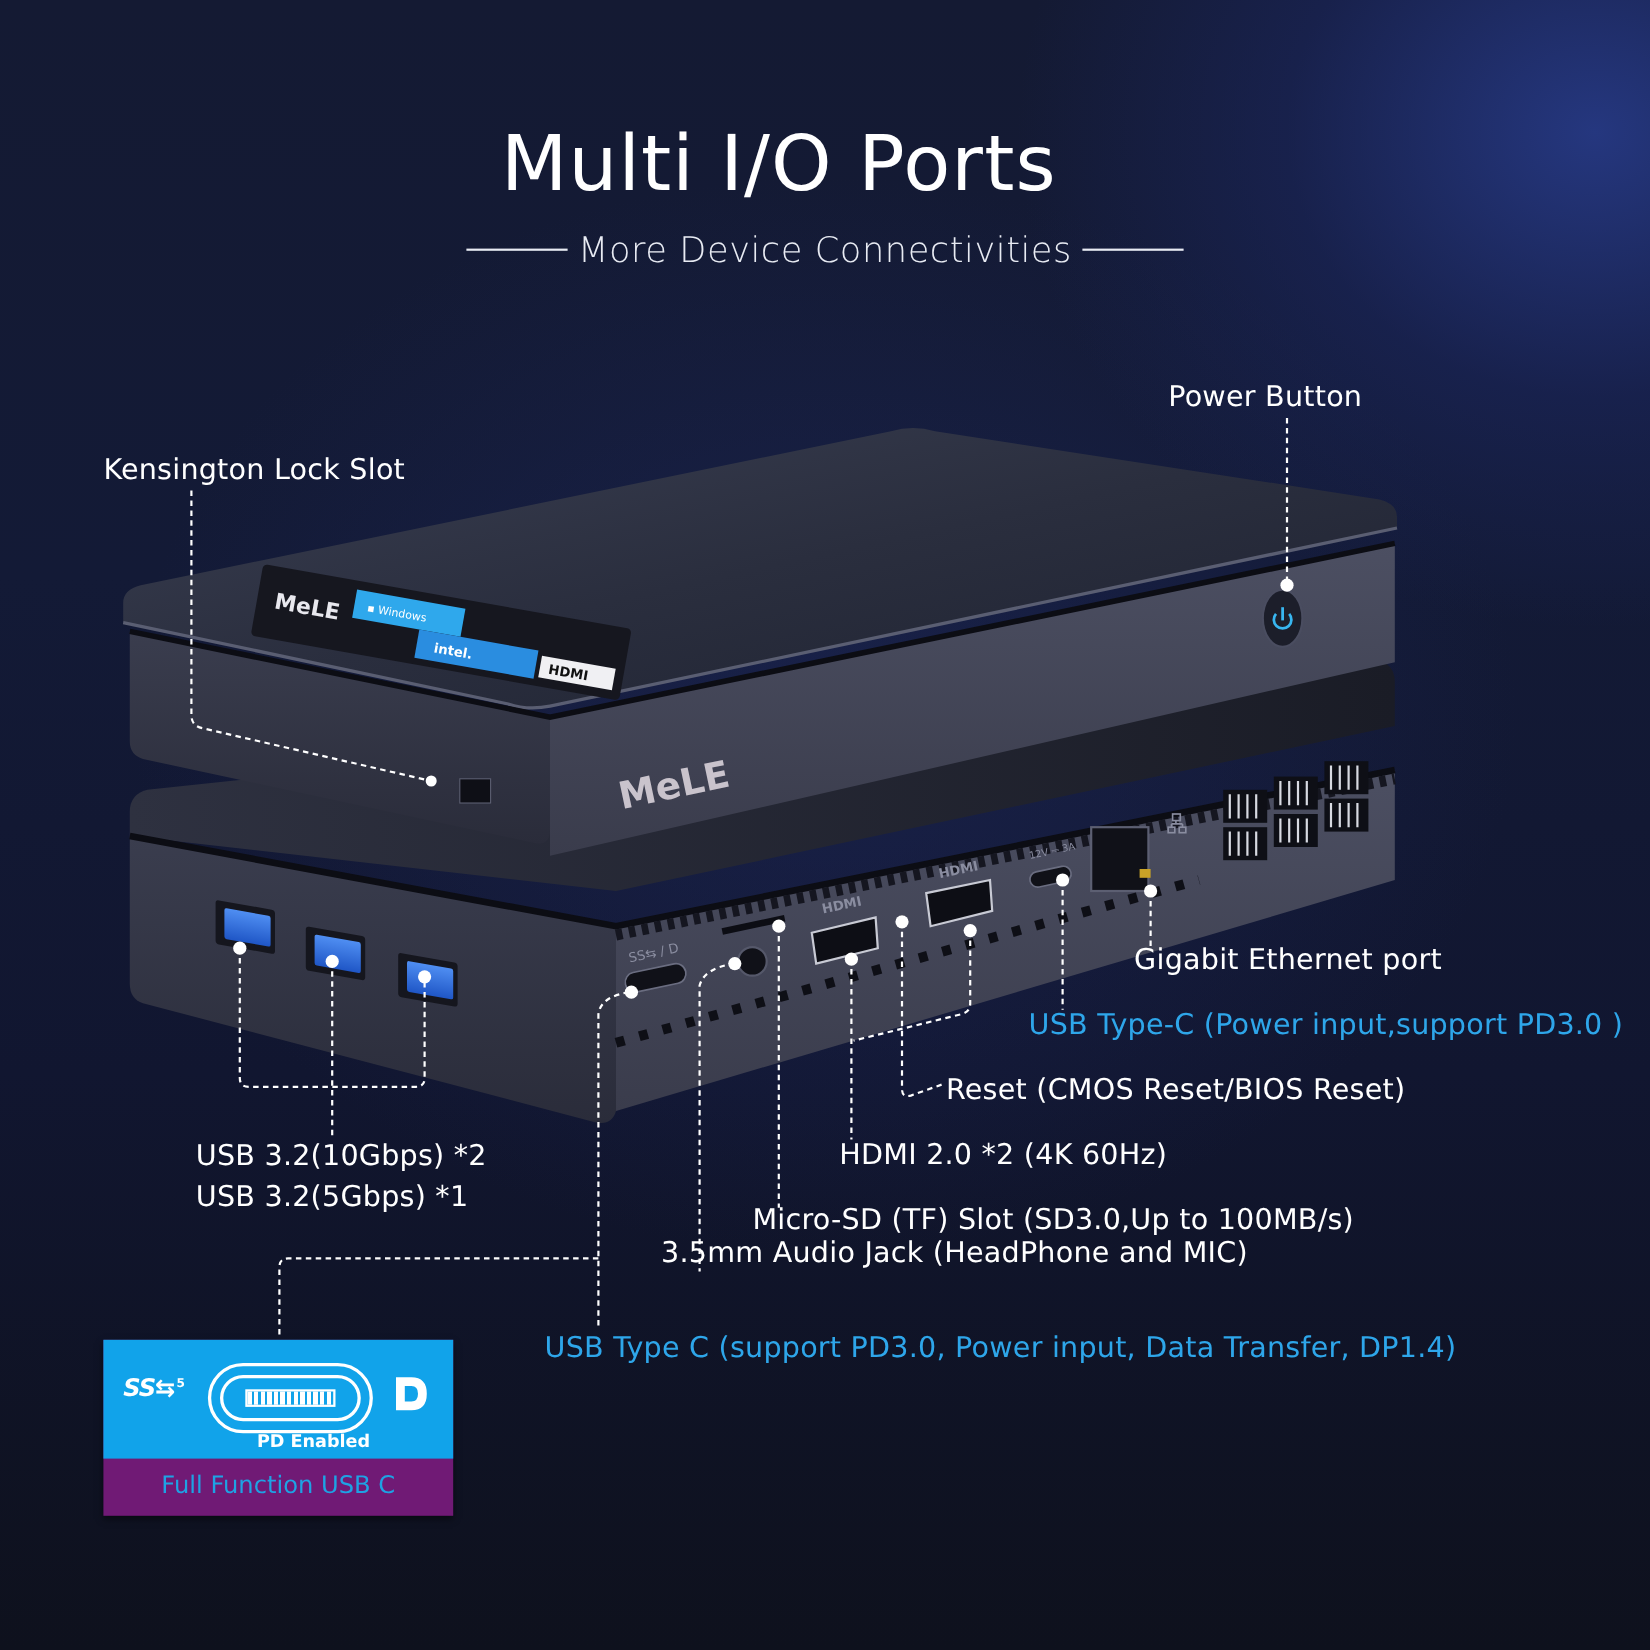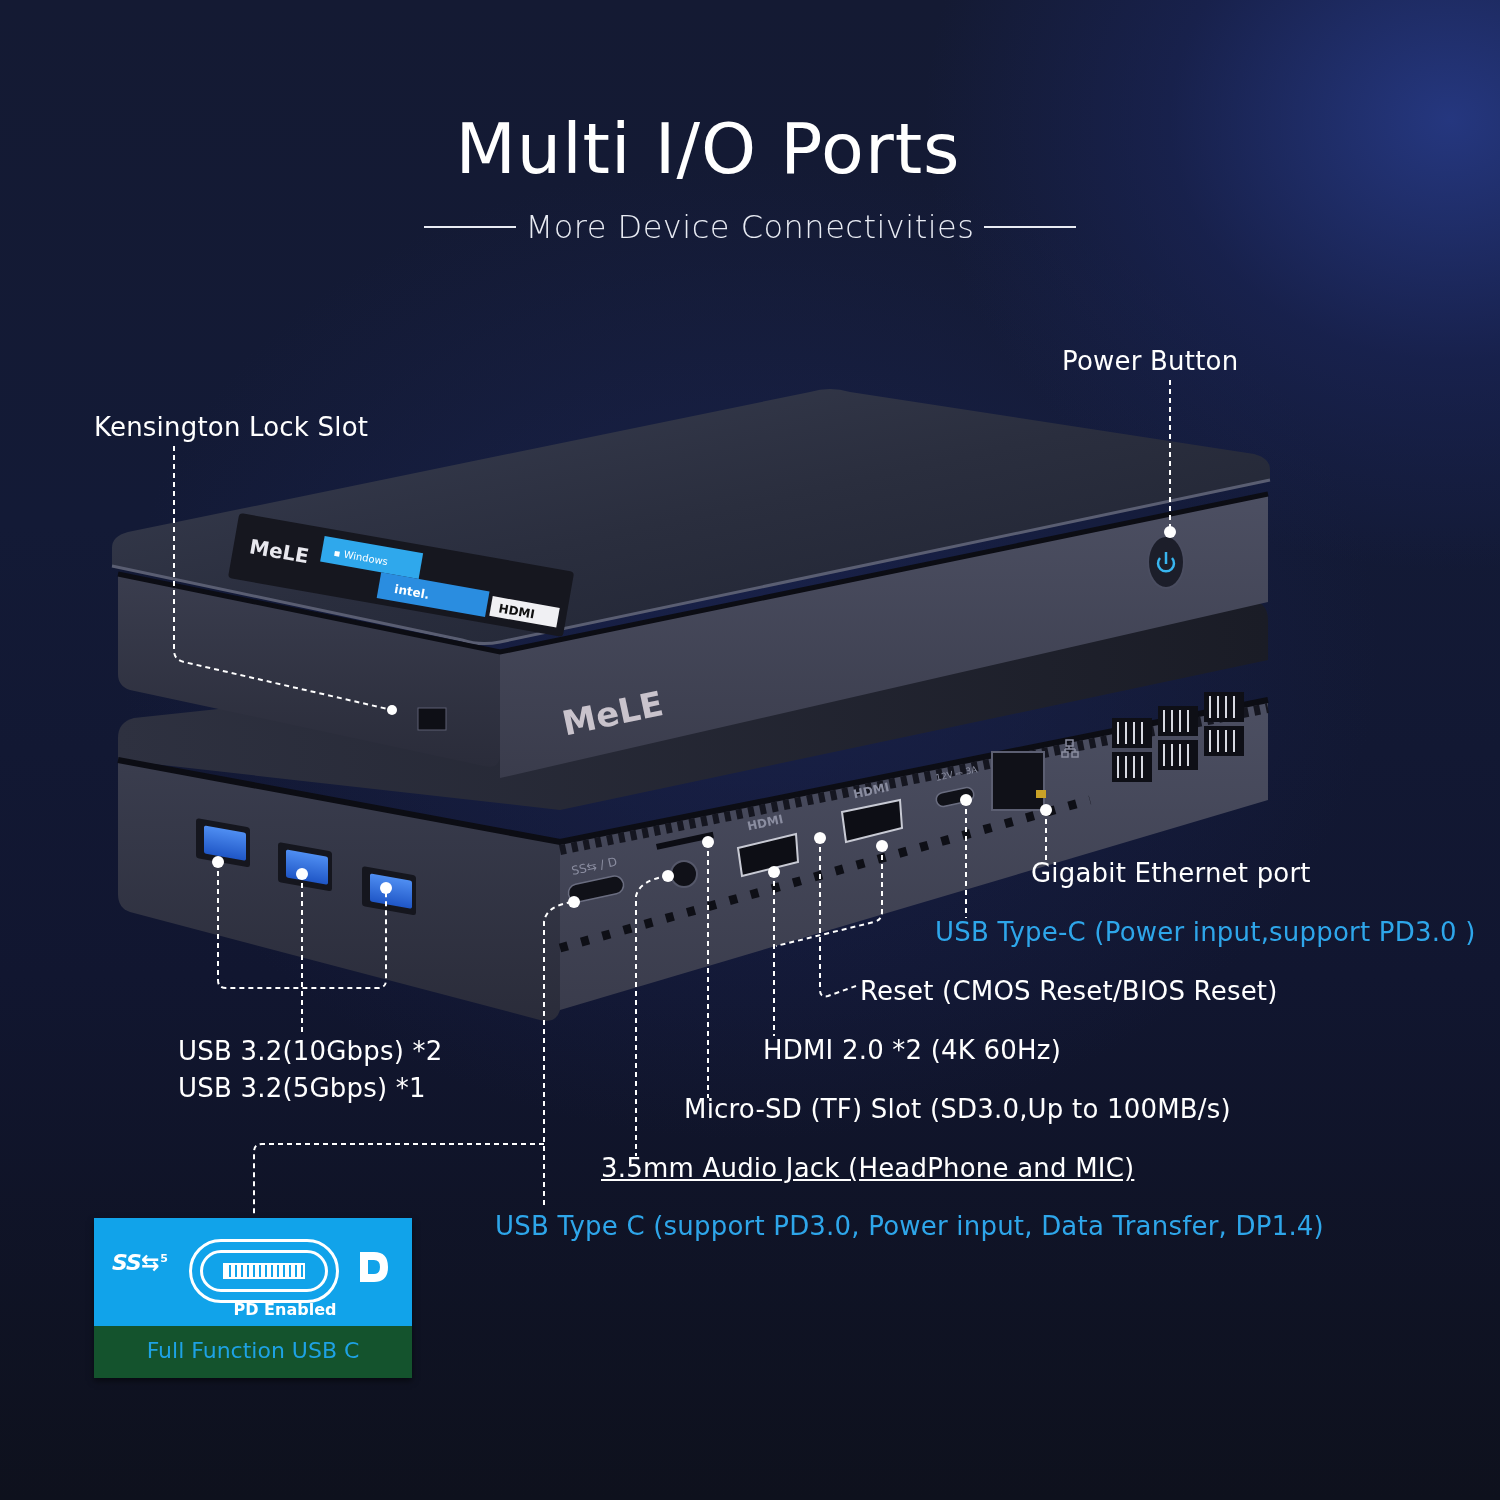--- a/index.html
+++ b/index.html
@@ -26,21 +26,21 @@
     .subtitle {
       font-size: 32px; font-weight: 300; color: #e8ebf3; letter-spacing: 0.5px;
       white-space: nowrap;
     }
     .label { font-size: 26px; color: #ffffff; white-space: nowrap; letter-spacing: 0.2px; }
     .label.blue { color: #2ea6ea; }
     svg.device { left: 0; top: 0; }
 
     .usbc-card {
       left: 94px; top: 1218px; width: 318px; height: 160px;
-      background: #14532d; box-shadow: 0 3px 6px rgba(0,0,0,0.5);
+      background: #701a75; box-shadow: 0 3px 6px rgba(0,0,0,0.5);
     }
     .usbc-card .top {
       position: absolute; left: 0; top: 0; width: 318px; height: 108px; background: #11a3ea;
     }
     .usbc-card .ss {
       position: absolute; left: 18px; top: 32px; font-size: 22px; font-weight: 700;
       font-style: italic; color: #ffffff; letter-spacing: -1px;
     }
     .usbc-card .ss sup { font-size: 11px; font-style: normal; margin-left: 2px; }
     .usbc-card .port-outer {
@@ -260,21 +260,21 @@
 
 <div class="abs label" style="left:94px; top:412px;">Kensington Lock Slot</div>
 <div class="abs label" style="left:1062px; top:346px;">Power Button</div>
 <div class="abs label" style="left:1031px; top:858px;">Gigabit Ethernet port</div>
 <div class="abs label blue" style="left:935px; top:917px;">USB Type-C (Power input,support PD3.0 )</div>
 <div class="abs label" style="left:860px; top:976px;">Reset (CMOS Reset/BIOS Reset)</div>
 <div class="abs label" style="left:178px; top:1036px;">USB 3.2(10Gbps) *2</div>
 <div class="abs label" style="left:178px; top:1073px;">USB 3.2(5Gbps) *1</div>
 <div class="abs label" style="left:763px; top:1035px;text-align:center;">HDMI 2.0 *2 (4K 60Hz)</div>
 <div class="abs label" style="left:684px; top:1094px;">Micro-SD (TF) Slot (SD3.0,Up to 100MB/s)</div>
-<div class="abs label" style="left:601px; top:1153px;text-decoration:underline;">3.5mm Audio Jack (HeadPhone and MIC)</div>
+<div class="abs label" style="left:601px; top:1124px;">3.5mm Audio Jack (HeadPhone and MIC)</div>
 <div class="abs label blue" style="left:495px; top:1211px;">USB Type C (support PD3.0, Power input, Data Transfer, DP1.4)</div>
 
 <div class="abs usbc-card">
   <div class="top">
     <div class="ss"><span>SS</span>⇆<sup>5</sup></div>
     <div class="port-outer">
       <div class="port-inner">
         <div class="pins"></div>
       </div>
     </div>

